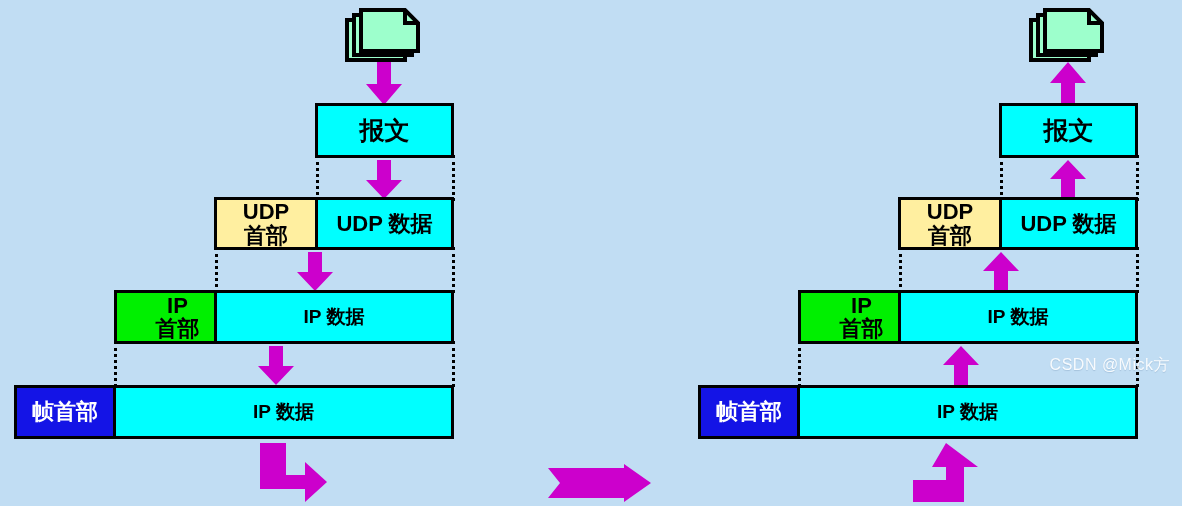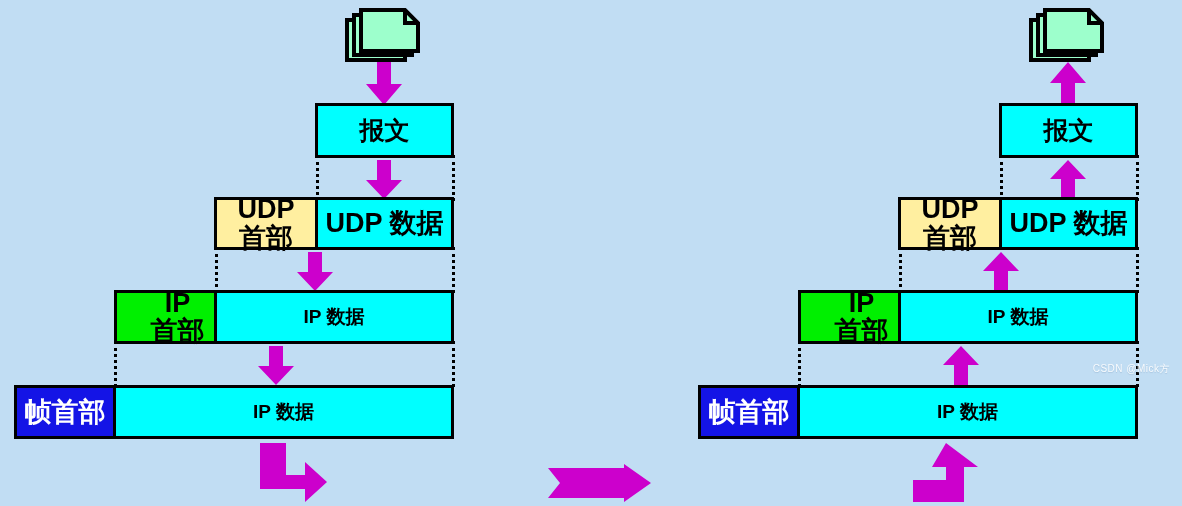--- a/index.html
+++ b/index.html
@@ -43,39 +43,39 @@
   }
   .cell.hdr {
     border-right: 3px solid #000000;
   }
   .c-cyan   { background: #00ffff; }
   .c-yellow { background: #ffefa0; }
   .c-green  { background: #00f000; padding-left: 24px; }
   .c-blue   { background: #1414e6; color: #ffffff; text-align: right; }
 
   .t24 { font-size: 25px; }
-  .t21 { font-size: 27px; }
+  .t21 { font-size: 22px; }
   .t19 { font-size: 19px; }
 
   
   .dotted {
     position: absolute;
     width: 0;
     border-left: 3px dotted #000000;
   }
 
   
   .docstack {
     position: absolute;
   }
 
   
   .watermark {
     position: absolute;
-    font-size: 10px;
+    font-size: 16px;
     color: #ffffff;
     opacity: 0.88;
     letter-spacing: 0.5px;
     font-family: "Liberation Sans", "DejaVu Sans", sans-serif;
     text-shadow: 0 1px 1px rgba(140,170,200,0.6);
   }
 
   .arrowsvg { position: absolute; }
 </style>
 </head>

